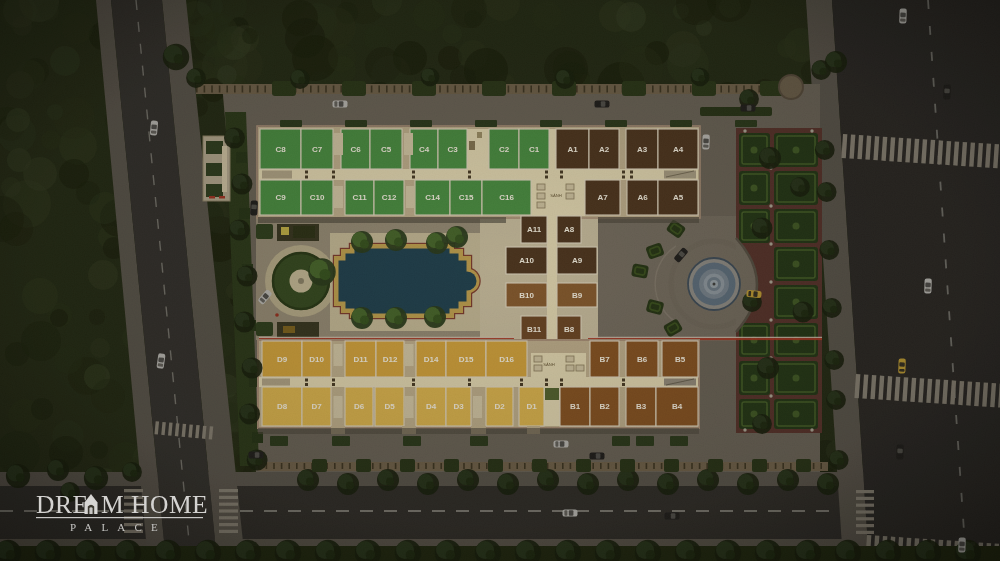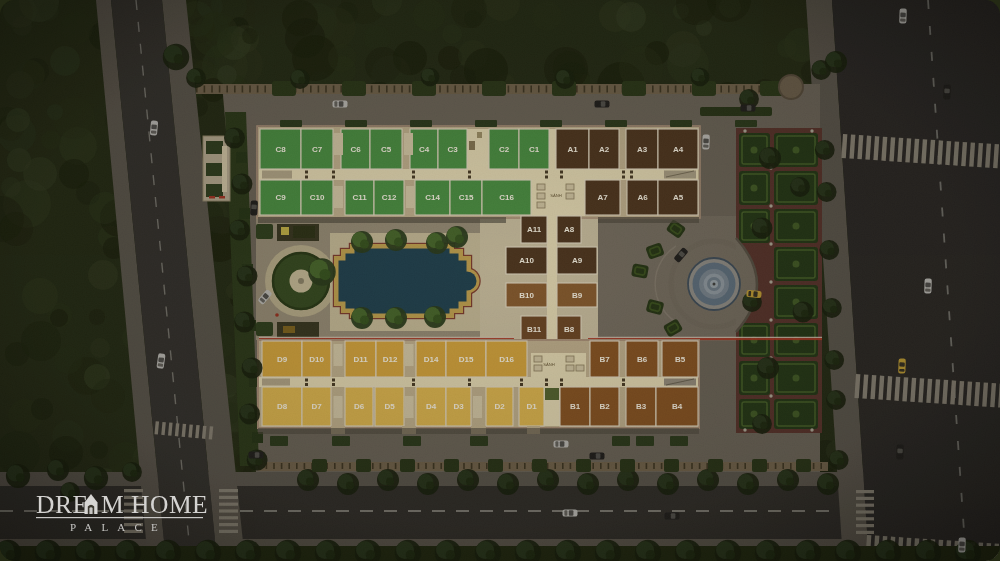--- a/index.html
+++ b/index.html
@@ -1,14 +1,14 @@
 <!DOCTYPE html>
 <html><head><meta charset="utf-8"><style>
 html,body{margin:0;padding:0;background:#242a14;}
-#wrap{position:relative;width:1000px;height:561px;overflow:hidden;border-radius:15px;}
+#wrap{position:relative;width:1000px;height:561px;overflow:hidden;}
 </style></head>
 <body>
 <div id="wrap"><svg width="1000" height="561" viewBox="0 0 1000 561">
       <rect width="1000" height="561" fill="#242a14"></rect>
       <circle cx="157" cy="14" r="12" fill="#2b321a" opacity="0.35"></circle>
       <circle cx="25" cy="416" r="17" fill="#272e15" opacity="0.45"></circle>
       <circle cx="7" cy="123" r="16" fill="#1d230e" opacity="0.50"></circle>
       <circle cx="175" cy="393" r="15" fill="#181d0a" opacity="0.51"></circle>
       <circle cx="198" cy="4" r="21" fill="#181d0a" opacity="0.42"></circle>
       <circle cx="38" cy="537" r="13" fill="#1d230e" opacity="0.43"></circle>

